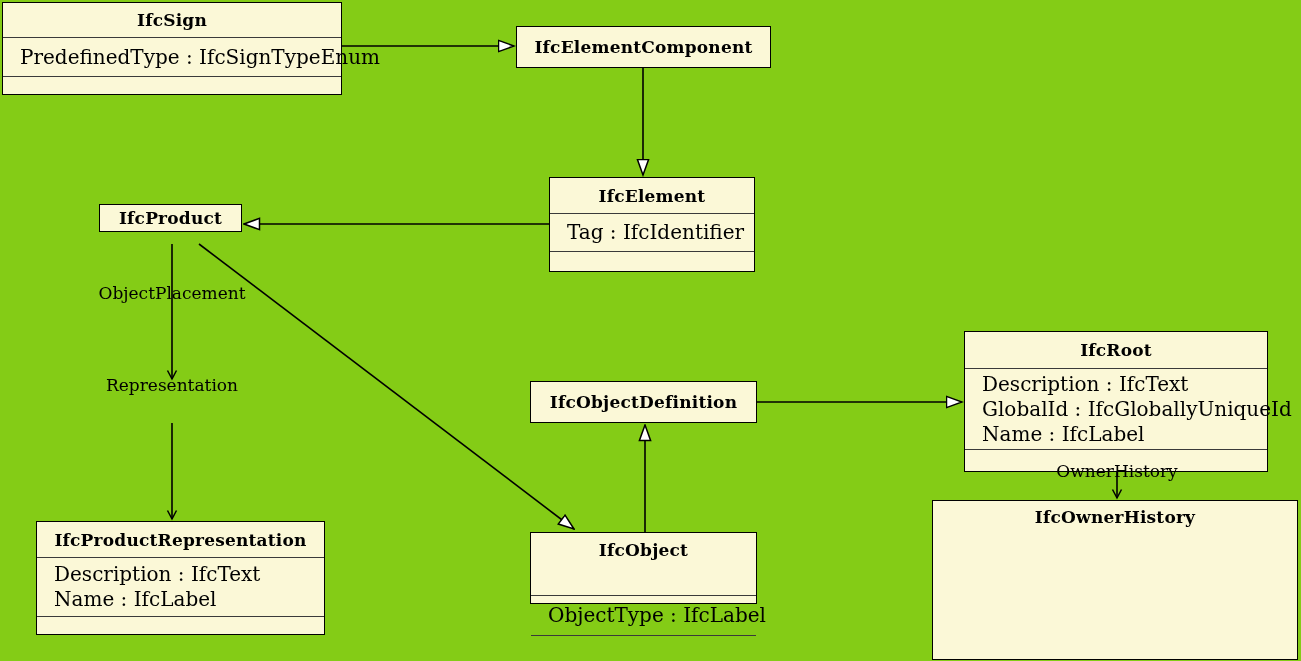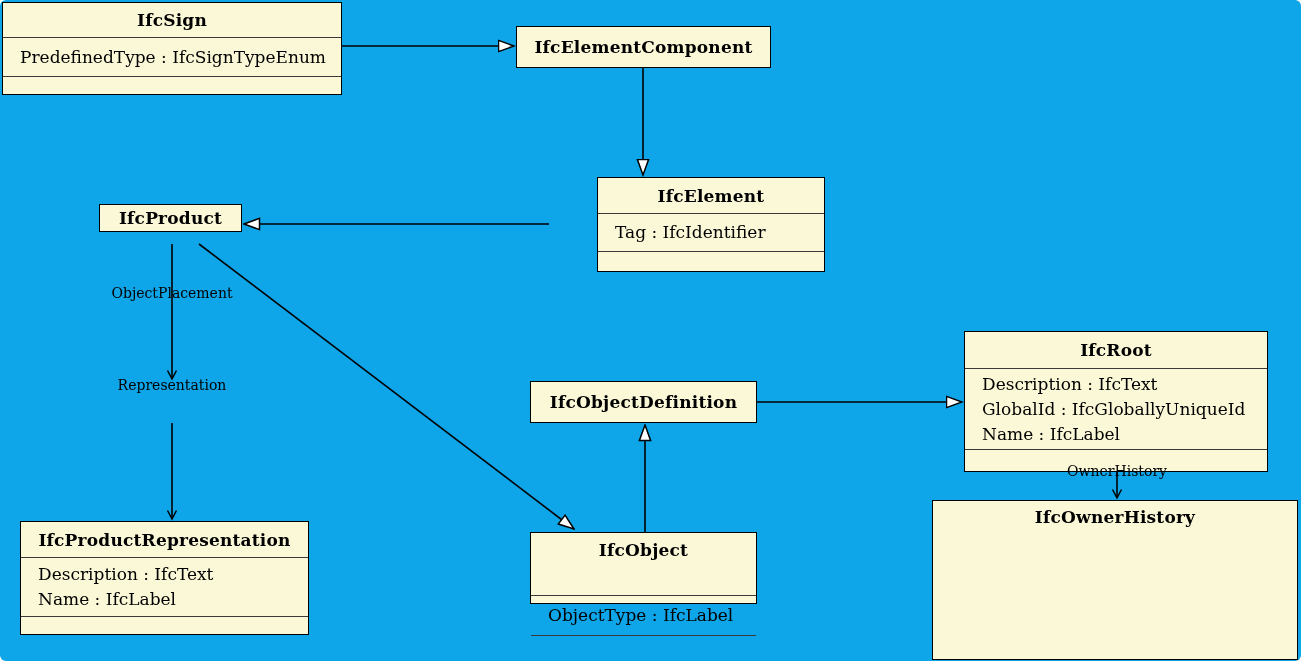--- a/index.html
+++ b/index.html
@@ -1,24 +1,23 @@
 <!DOCTYPE html>
 <html><head>
 <meta charset="utf-8">
 <style>
   html, body { margin: 0; padding: 0; background: #ffffff; }
   #stage {
     position: relative;
     width: 1301px;
     height: 661px;
-    background: #0ea5e9;
+    background: #84cc16;
     font-family: "DejaVu Serif", "Liberation Serif", serif;
     color: #000;
     overflow: hidden;
-    border-radius: 6px;
   }
   .uml-class {
     position: absolute;
     box-sizing: border-box;
     background: #FBF8D7;
     border: 1.5px solid #000;
     display: flex;
     flex-direction: column;
   }
   .c-title {
@@ -35,37 +34,37 @@
   .c-attrs {
     flex: none;
     box-sizing: border-box;
     border-top: 1px solid #3a3a3a;
     border-bottom: 1px solid #3a3a3a;
     display: flex;
     flex-direction: column;
     justify-content: center;
     padding-left: 17px;
     padding-right: 6px;
-    font-size: 17px;
+    font-size: 20px;
     line-height: 25px;
     white-space: nowrap;
   }
   .c-empty { flex: 1; }
   #edges {
     position: absolute;
     left: 0; top: 0;
     width: 1301px;
     height: 661px;
     pointer-events: none;
   }
   .edge { stroke: #000; stroke-width: 1.6; }
   .edge-label {
     position: absolute;
     transform: translate(-50%, -50%);
-    font-size: 14px;
+    font-size: 17px;
     white-space: nowrap;
   }
 </style>
 </head>
 <body>
 
 <div id="stage">
 
   <svg id="edges" viewBox="0 0 1301 661" xmlns="http://www.w3.org/2000/svg">
     <defs>
@@ -92,34 +91,34 @@
     <div class="c-attrs" style="height:40px">
       <div>PredefinedType : IfcSignTypeEnum</div>
     </div>
     <div class="c-empty"></div>
   </div>
 
   <div class="uml-class single" style="left:516px; top:26px; width:255px; height:42px;">
     <div class="c-title">IfcElementComponent</div>
   </div>
 
-  <div class="uml-class" style="left:549px; top:177px; width:228px; height:95px;margin-left:48px;">
+  <div class="uml-class" style="left:549px; top:177px; width:206px; height:95px;">
     <div class="c-title" style="height:35px">IfcElement</div>
     <div class="c-attrs" style="height:39px">
       <div>Tag : IfcIdentifier</div>
     </div>
     <div class="c-empty"></div>
   </div>
 
   <div class="uml-class single" style="left:99px; top:204px; width:143px; height:28px;justify-content:center;">
     <div class="c-title">IfcProduct</div>
   </div>
 
 
-  <div class="uml-class" style="left:20px; top:521px; width:289px; height:114px;">
+  <div class="uml-class" style="left:36px; top:521px; width:289px; height:114px;">
     <div class="c-title" style="height:35px">IfcProductRepresentation</div>
     <div class="c-attrs" style="height:60px">
       <div>Description : IfcText</div>
       <div>Name : IfcLabel</div>
     </div>
     <div class="c-empty"></div>
   </div>
 
   <div class="uml-class single" style="left:530px; top:381px; width:227px; height:42px;">
     <div class="c-title">IfcObjectDefinition</div>

